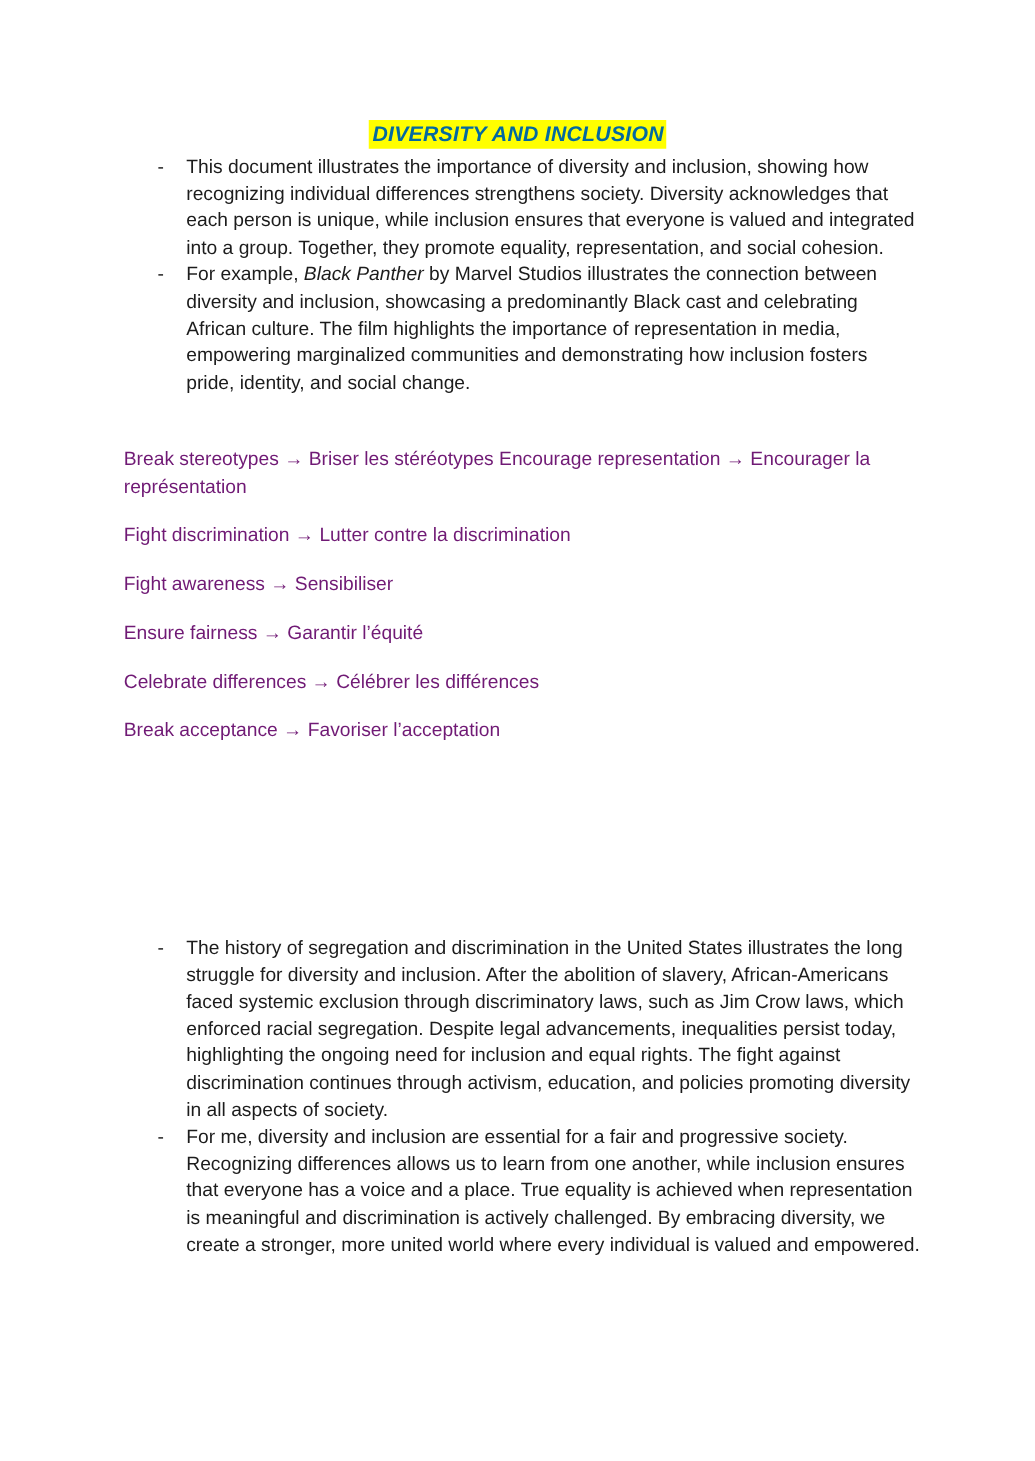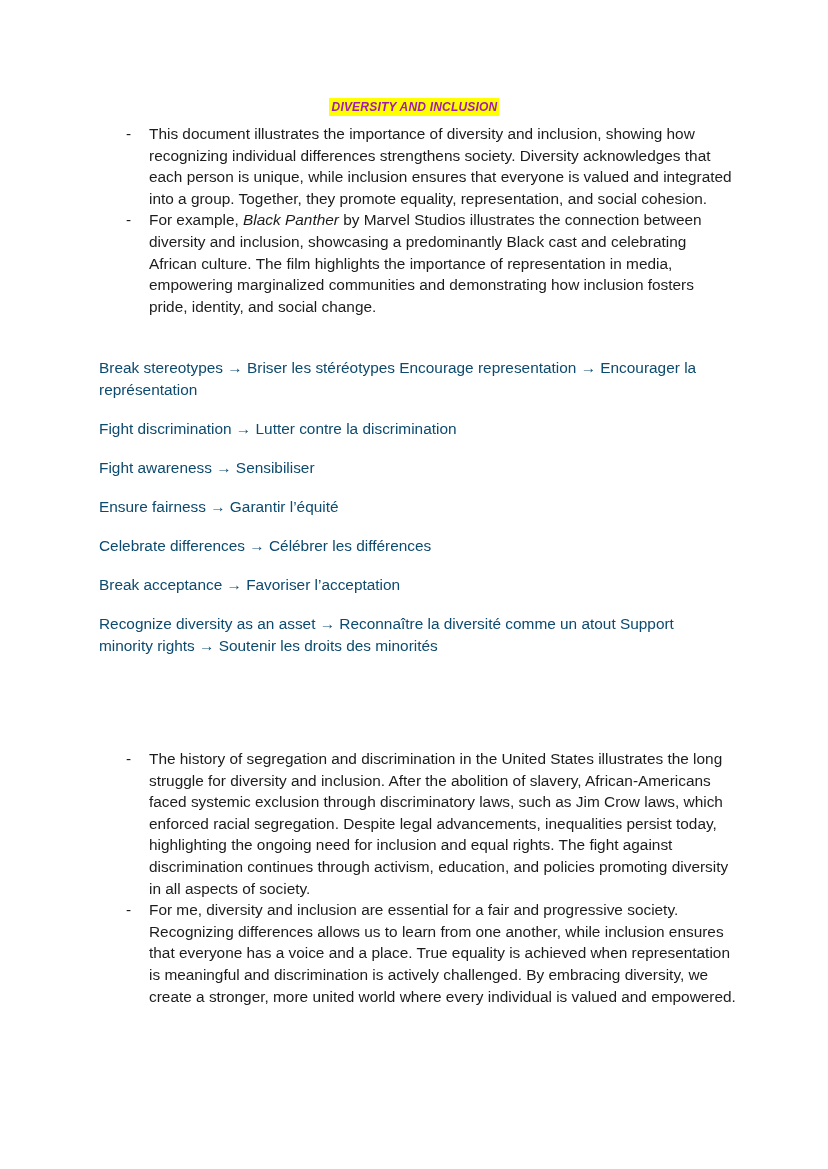--- a/index.html
+++ b/index.html
@@ -25,25 +25,25 @@
   
   .title-row {
     position: absolute;
     left: 0;
     top: 97px;
     width: 828px;
     text-align: center;
   }
   .doc-title {
     display: inline;
-    font-size: 12px;
+    font-size: 17px;
     font-weight: bold;
     font-style: italic;
     letter-spacing: 0.2px;
-    color: #a21caf;
+    color: #0369a1;
     background-color: #ffff00;
     padding: 2px 2px 2px 3px;
     line-height: 1.25;
   }
 
   
   .bullet-block {
     position: absolute;
     left: 126px;
     width: 608px;
@@ -80,21 +80,21 @@
   
   .translations {
     position: absolute;
     left: 99px;
     top: 357px;
     width: 630px;
   }
   .translation-line {
     font-size: 15.4px;
     line-height: 21.6px;
-    color: #0c4a6e;
+    color: #701a75;
     margin: 0 0 17.5px 0;
   }
   .translation-line:last-child {
     margin-bottom: 0;
   }
   .translation-line.wide {
     width: 628px;
   }
 </style>
 </head>
@@ -119,21 +119,20 @@
     </div>
   </div>
 
   <div class="translations">
     <p class="translation-line wide">Break stereotypes → Briser les stéréotypes Encourage representation → Encourager la représentation</p>
     <p class="translation-line">Fight discrimination → Lutter contre la discrimination</p>
     <p class="translation-line">Fight awareness → Sensibiliser</p>
     <p class="translation-line">Ensure fairness → Garantir l’équité</p>
     <p class="translation-line">Celebrate differences → Célébrer les différences</p>
     <p class="translation-line">Break acceptance → Favoriser l’acceptation</p>
-    <p class="translation-line wide">Recognize diversity as an asset → Reconnaître la diversité comme un atout Support minority rights → Soutenir les droits des minorités</p>
   </div>
 
   <div class="bullet-block lower" style="top: 748px;">
 
     <div class="bullet-item">
       <span class="bullet-marker">-</span>
       <span class="bullet-text">The history of segregation and discrimination in the United States illustrates the long struggle for diversity and inclusion. After the abolition of slavery, African-Americans faced systemic exclusion through discriminatory laws, such as Jim Crow laws, which enforced racial segregation. Despite legal advancements, inequalities persist today, highlighting the ongoing need for inclusion and equal rights. The fight against discrimination continues through activism, education, and policies promoting diversity in all aspects of society.</span>
     </div>
 
     <div class="bullet-item">

